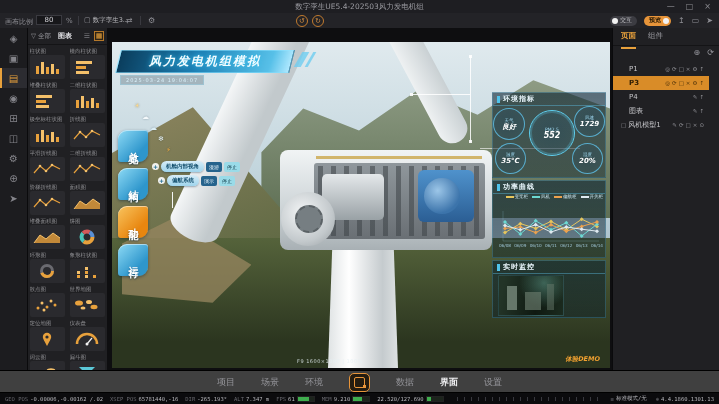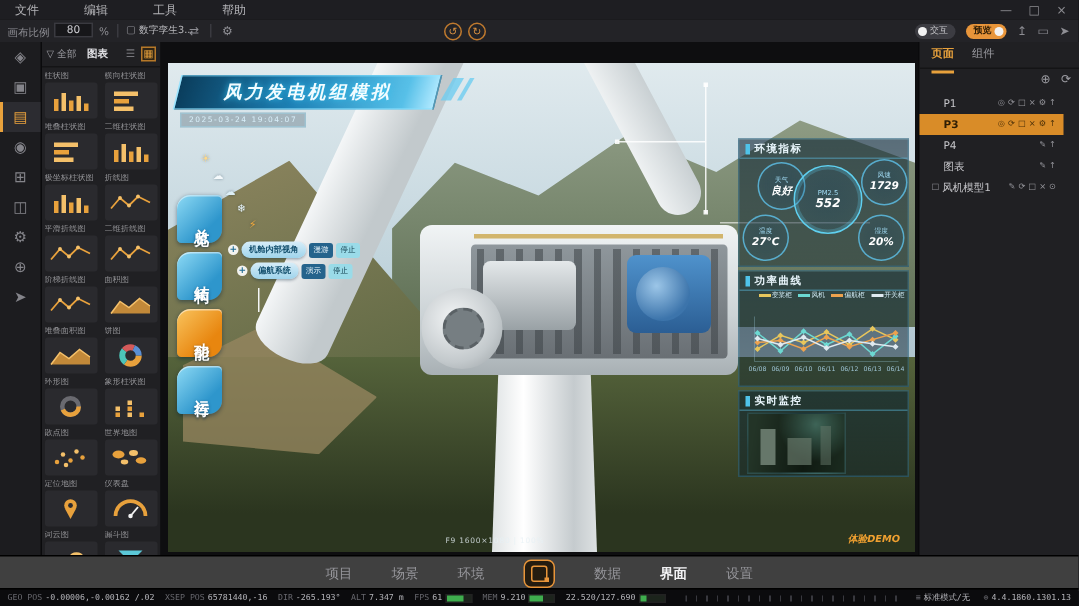--- a/index.html
+++ b/index.html
@@ -94,21 +94,21 @@
   .dpanel{position:absolute;left:380px;width:112px;background:linear-gradient(180deg,rgba(8,32,48,.60),rgba(8,28,42,.42));border:1px solid rgba(90,180,220,.28);}
   #env-panel{top:50px;height:84px;}
   #power-panel{top:138px;height:76px;}
   #mon-panel{top:218px;height:56px;}
   .phead{height:12px;display:flex;align-items:center;gap:3px;padding:0 4px;border-bottom:1px solid rgba(95,200,240,.4);}
   .ptick{width:3px;height:7px;background:#4fc3ea;}
   .ptitle{font-size:7px;font-weight:bold;color:#eaf7fd;letter-spacing:1px;}
   .metric{position:absolute;border-radius:50%;border:1px solid rgba(95,195,235,.8);display:flex;flex-direction:column;align-items:center;justify-content:center;background:radial-gradient(circle,rgba(25,70,100,.30),rgba(40,100,140,.12));}
   .m-label{font-size:4.5px;color:#9fd8f0;line-height:5px;}
   .m-value{font-size:7px;font-weight:bold;font-style:italic;color:#fff;line-height:8px;}
-  .c1{left:12px;top:15px;width:30px;height:30px;}
+  .c1{left:0;top:15px;width:30px;height:30px;}
   .c2{left:36px;top:17px;width:44px;height:44px;border-color:#5fd0f0;box-shadow:inset 0 0 0 2px rgba(95,208,240,.25);}
   .c2 .m-value{font-size:8px;}
   .c3{left:81px;top:13px;width:29px;height:29px;}
   .c4{left:2px;top:50px;width:29px;height:29px;}
   .c5{left:79px;top:50px;width:29px;height:29px;}
   #legend{position:absolute;left:2px;top:13px;right:2px;display:flex;justify-content:flex-end;gap:4px;align-items:center;}
   .lg-item{display:flex;align-items:center;gap:1px;}
   .lg-line{width:8px;height:2px;}
   .lg-name{font-size:4.5px;color:#cfe8f2;}
   #chart-holder{position:absolute;left:2px;top:22px;}
@@ -147,26 +147,21 @@
   .sbar i{position:absolute;left:0;top:0;bottom:0;background:#3fae4e;}
   #ruler{flex:1;height:4px;margin:0 6px;background:repeating-linear-gradient(90deg,#38383e 0 1px,transparent 1px 7px);align-self:center;}
   #sb-right{display:flex;gap:9px;color:#8f8f95;white-space:nowrap;}
 </style>
 </head>
 <body>
 
 <div id="app">
 
   <div id="menubar">
-    <div id="menu-items">
-        <span class="mi">文件</span>
-        <span class="mi">编辑</span>
-        <span class="mi">工具</span>
-        <span class="mi">帮助</span>
-      </div>
+    <div id="win-title">数字孪生UE5.4-202503风力发电机组</div>
     <div id="win-ctrls">
         <span>—</span>
         <span>□</span>
         <span>×</span>
       </div>
   </div>
 
   <div id="toolbar">
     <span class="tb-label">画布比例</span>
     <input id="scale-input" value="80" style="">
@@ -522,21 +517,21 @@
             <div class="metric c2">
               <span class="m-label">PM2.5</span>
               <span class="m-value">552</span>
             </div>
             <div class="metric c3">
               <span class="m-label">风速</span>
               <span class="m-value">1729</span>
             </div>
             <div class="metric c4">
               <span class="m-label">温度</span>
-              <span class="m-value">27°C</span>
+              <span class="m-value">35°C</span>
             </div>
             <div class="metric c5">
               <span class="m-label">湿度</span>
               <span class="m-value">20%</span>
             </div>
           </div>
       </div>
 
       <div class="dpanel" id="power-panel">
         <div class="phead">

